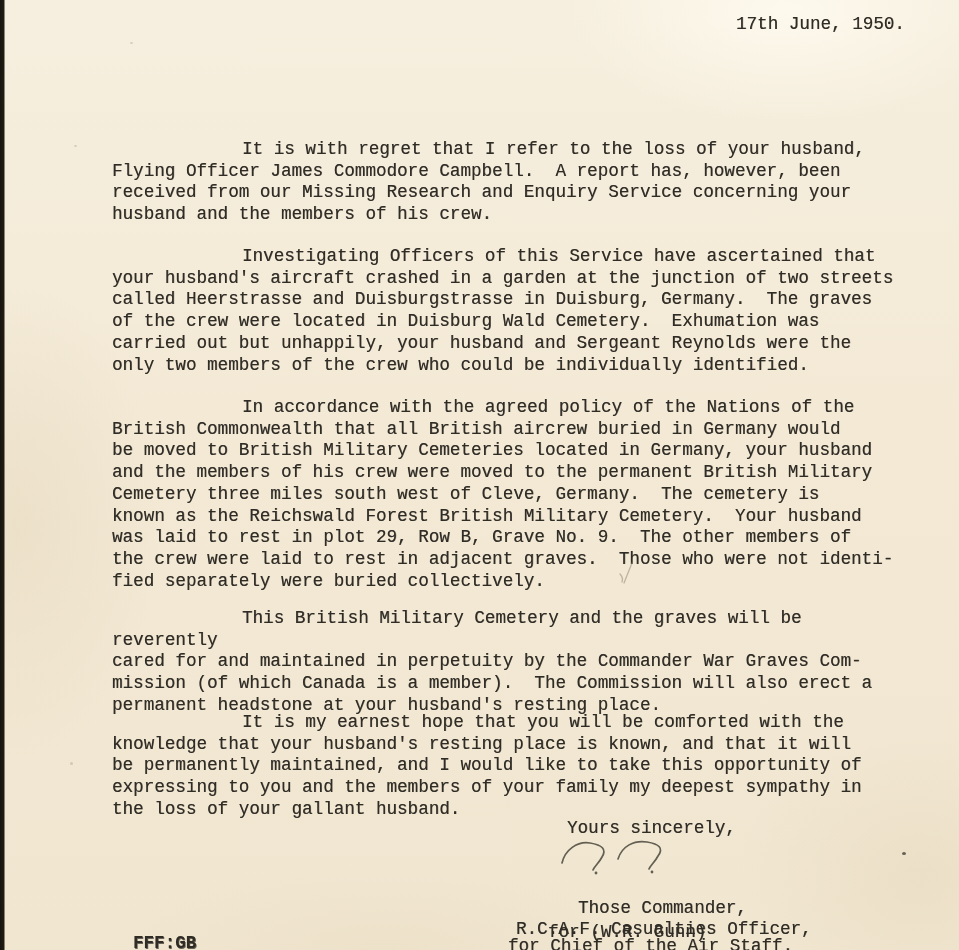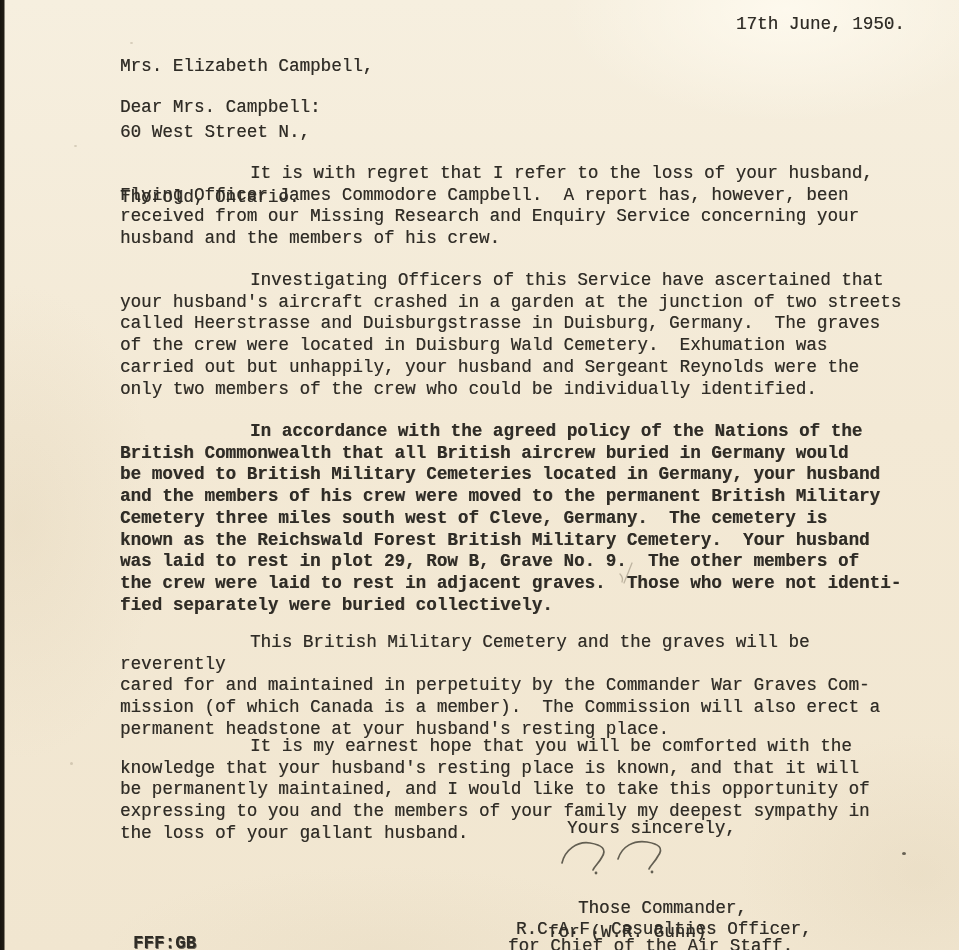--- a/index.html
+++ b/index.html
@@ -27,24 +27,24 @@
     color: #2f2c26;
     font-size: 17.6px;
     line-height: 21.7px;
     letter-spacing: 0;
     white-space: pre-wrap;
     text-shadow: 0.4px 0.4px 0.5px rgba(47,44,38,0.55);
   }
   .recipient { left: 120px; top: 13px; }
   .date-line { left: 736px; top: 14px; }
   .salutation { left: 120px; top: 97px; }
-  .para { left: 120px; width: 802px; text-indent: 130px; margin-top: 24px; }
+  .para { left: 112px; width: 802px; text-indent: 130px; }
   .p1 { top: 139px; }
   .p2 { top: 246px; }
-  .p3 { top: 397px; font-weight: bold; }
+  .p3 { top: 397px; }
   .p4 { top: 608px; }
   .p5 { top: 712px; }
   .closing { left: 567px; top: 818px; }
   .sig-for   { left: 548px; top: 922px; }
   .sig-rank  { left: 578px; top: 898px; }
   .sig-title { left: 516px; top: 919px; }
   .sig-chief { left: 508px; top: 936px; }
   .reference { left: 133px; top: 933px; font-weight: bold; text-shadow: 0.7px 0.5px 0.6px rgba(47,44,38,0.7); }
   .signature-svg { position: absolute; left: 552px; top: 836px; }
   .signature-svg path { fill: none; stroke: #4a463c; stroke-width: 1.7; stroke-linecap: round; opacity: 0.85; }
@@ -60,27 +60,21 @@
 </style>
 </head>
 <body>
 
 <div class="page">
 
   <div class="scan-edge-left"></div>
 
   <div class="typewriter date-line">17th June, 1950.</div>
 
-  <div class="typewriter recipient">
-    <div>Mrs. Elizabeth Campbell,</div>
-    <div>60 West Street N.,</div>
-    <div>Thorold, Ontario.</div>
-  </div>
 
-  <div class="typewriter salutation">Dear Mrs. Campbell:</div>
 
   <div class="typewriter para p1">It is with regret that I refer to the loss of your husband,
 Flying Officer James Commodore Campbell.  A report has, however, been
 received from our Missing Research and Enquiry Service concerning your
 husband and the members of his crew.</div>
   <div class="typewriter para p2">Investigating Officers of this Service have ascertained that
 your husband's aircraft crashed in a garden at the junction of two streets
 called Heerstrasse and Duisburgstrasse in Duisburg, Germany.  The graves
 of the crew were located in Duisburg Wald Cemetery.  Exhumation was
 carried out but unhappily, your husband and Sergeant Reynolds were the

